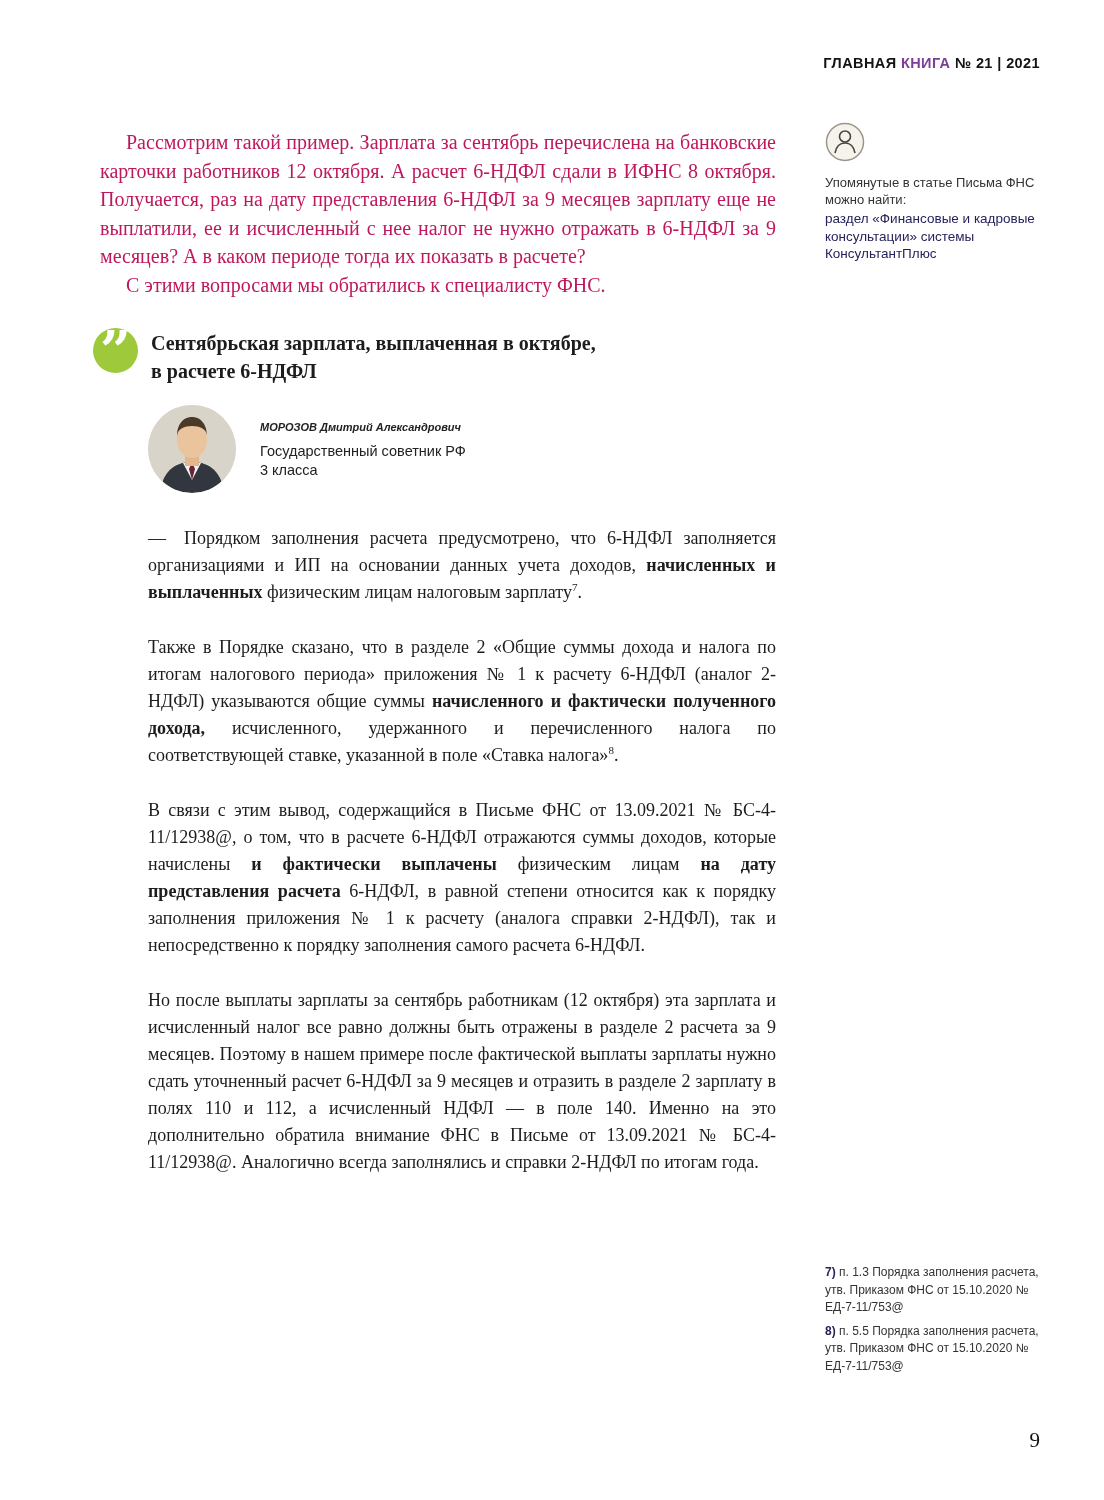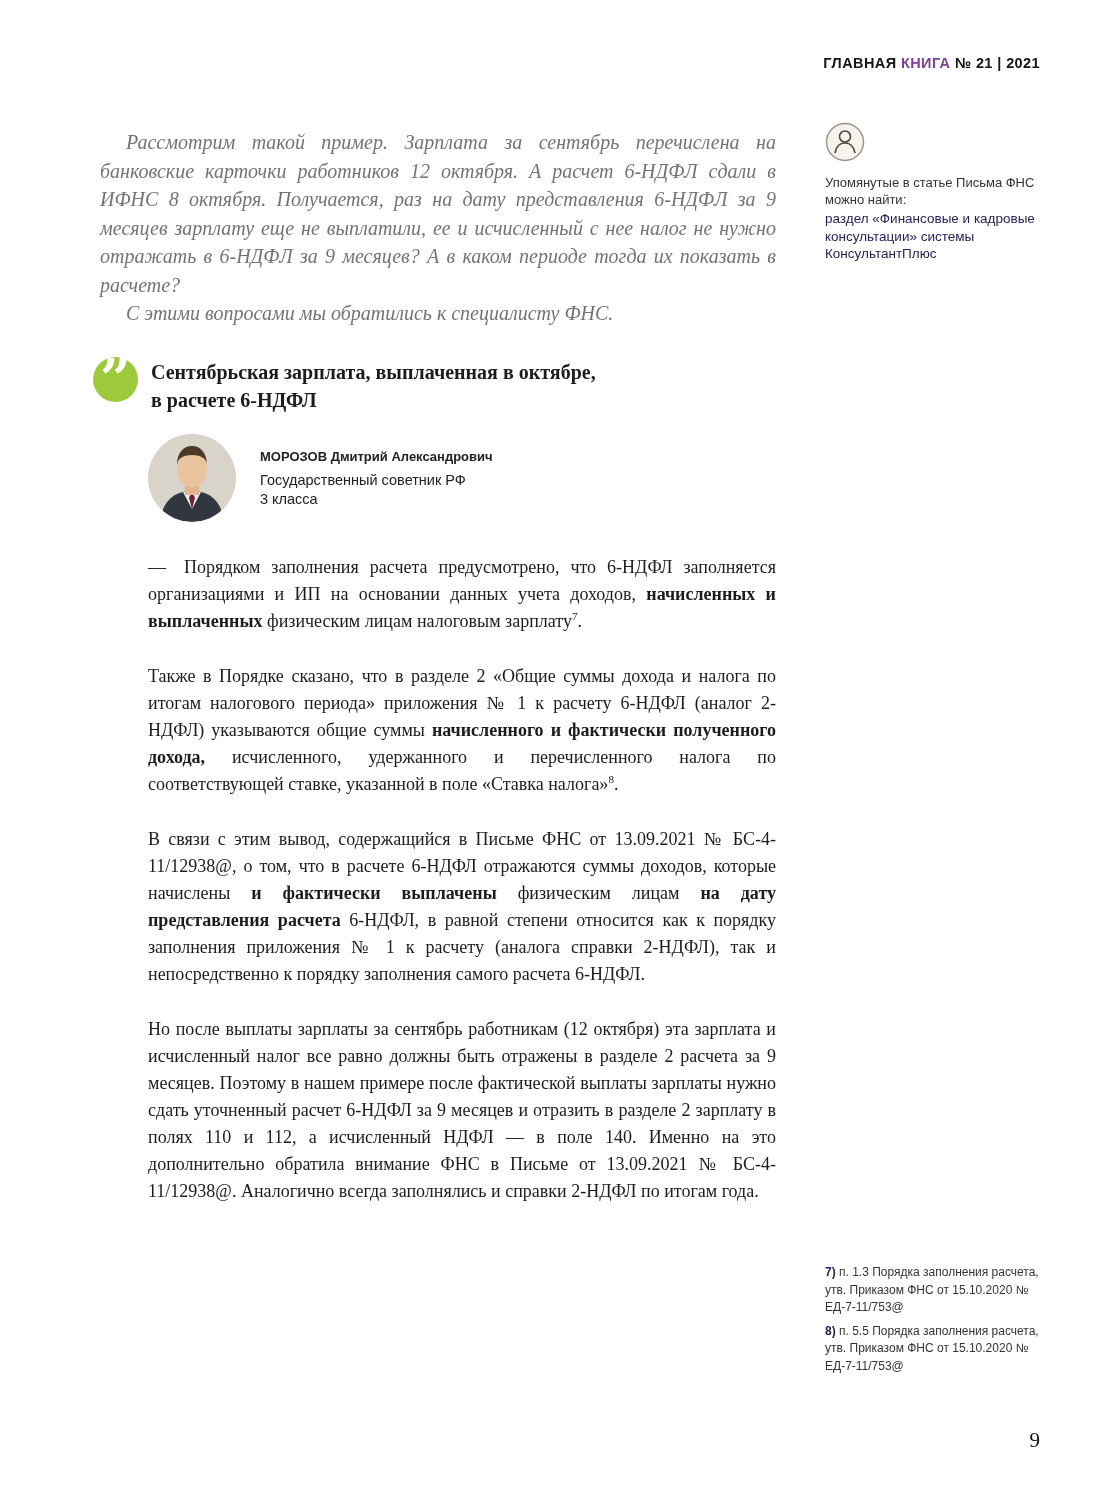--- a/index.html
+++ b/index.html
@@ -12,35 +12,35 @@
   body{width:1104px;font-family:"Liberation Serif",serif;color:#1c1c1c;}
   .page{position:relative;width:1104px;height:1500px;background:#ffffff;overflow:hidden;}
 
   
   .brand{position:absolute;top:55px;right:64px;font-family:"Liberation Sans",sans-serif;
          font-size:14.5px;font-weight:700;letter-spacing:.4px;color:#141414;white-space:nowrap;}
   .brand .brand-purple{color:var(--purple);}
 
   
   .main-col{position:absolute;left:100px;top:128px;width:676px;}
-  .intro-p{font-size:20px;line-height:28.5px;text-align:justify;text-indent:26px;color:#737373;font-style:italic;}
+  .intro-p{font-size:20px;line-height:28.5px;text-align:justify;text-indent:26px;color:#be185d;}
 
   .quote-section{margin-top:26px;}
   .quote-head{display:flex;align-items:flex-start;margin-left:-7px;}
   .quote-icon{width:45px;height:45px;border-radius:50%;background:var(--green);color:#ffffff;
               flex:0 0 45px;position:relative;margin-top:3px;}
   .quote-icon .glyph{position:absolute;left:50%;top:50%;transform:translate(-50%,-30%);
               font-size:54px;font-weight:700;line-height:0;font-family:"DejaVu Serif",serif;}
   .quote-title{margin-left:13px;font-size:20px;line-height:28px;font-weight:700;margin-top:4px;}
 
   .expert-row{display:flex;margin-left:48px;margin-top:20px;align-items:center;}
   .avatar{width:88px;height:88px;border-radius:50%;overflow:hidden;flex:0 0 88px;background:#d9d4c9;}
   .expert-info{margin-left:24px;font-family:"Liberation Sans",sans-serif;font-size:14.5px;
                line-height:19px;color:#222222;}
-  .expert-name{font-weight:700;font-size:13px;margin-bottom:5px;}
+  .expert-name{font-weight:700;font-size:11px;margin-bottom:5px;font-style:italic;}
 
   .answer{margin-left:48px;margin-top:32px;width:628px;}
   .answer p{font-size:18px;line-height:27px;text-align:justify;margin:0 0 28px 0;}
   .answer p:last-child{margin-bottom:0;}
   .answer strong{font-weight:700;}
   sup{font-size:11px;line-height:0;}
 
   
   .sidebar-note{position:absolute;left:825px;top:122px;width:218px;font-family:"Liberation Sans",sans-serif;}
   .stamp{width:40px;height:40px;margin-bottom:12px;}

